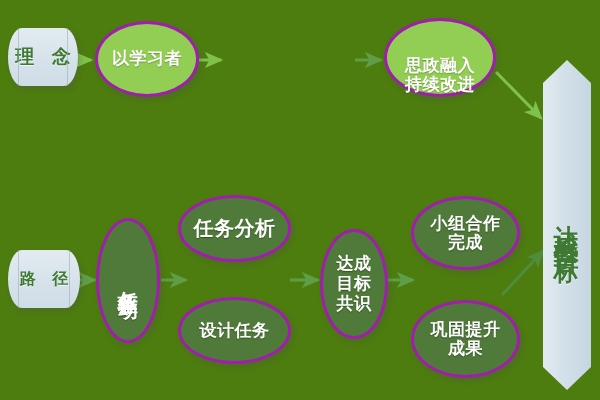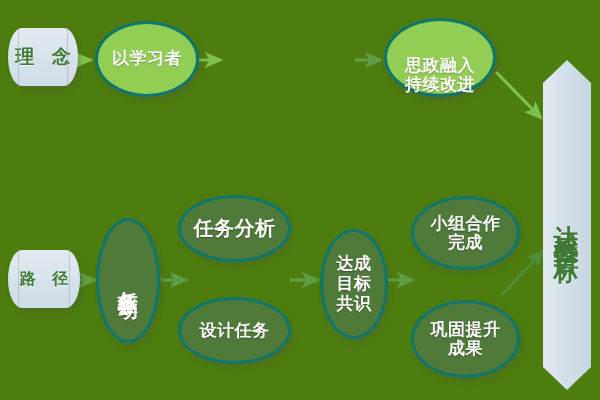--- a/index.html
+++ b/index.html
@@ -35,21 +35,21 @@
     text-align: center;
     box-sizing: border-box;
     color: #ffffff;
     font-weight: bold;
     letter-spacing: 0.5px;
     line-height: 1.12;
   }
 
   .ellipse {
     border-radius: 50%;
-    border: 3px solid #0f766e;
+    border: 3px solid #a21caf;
     box-shadow: 2px 3px 5px rgba(80,80,80,0.30);
     font-family: Liberation Serif, serif;
   }
   .ellipse.light {
     background: #93ce54;
     text-shadow: 0 1px 1px rgba(60,90,30,0.45);
   }
   .ellipse.dark {
     background: #4f7a3a;
     text-shadow: 0 1px 1px rgba(25,45,15,0.50);

